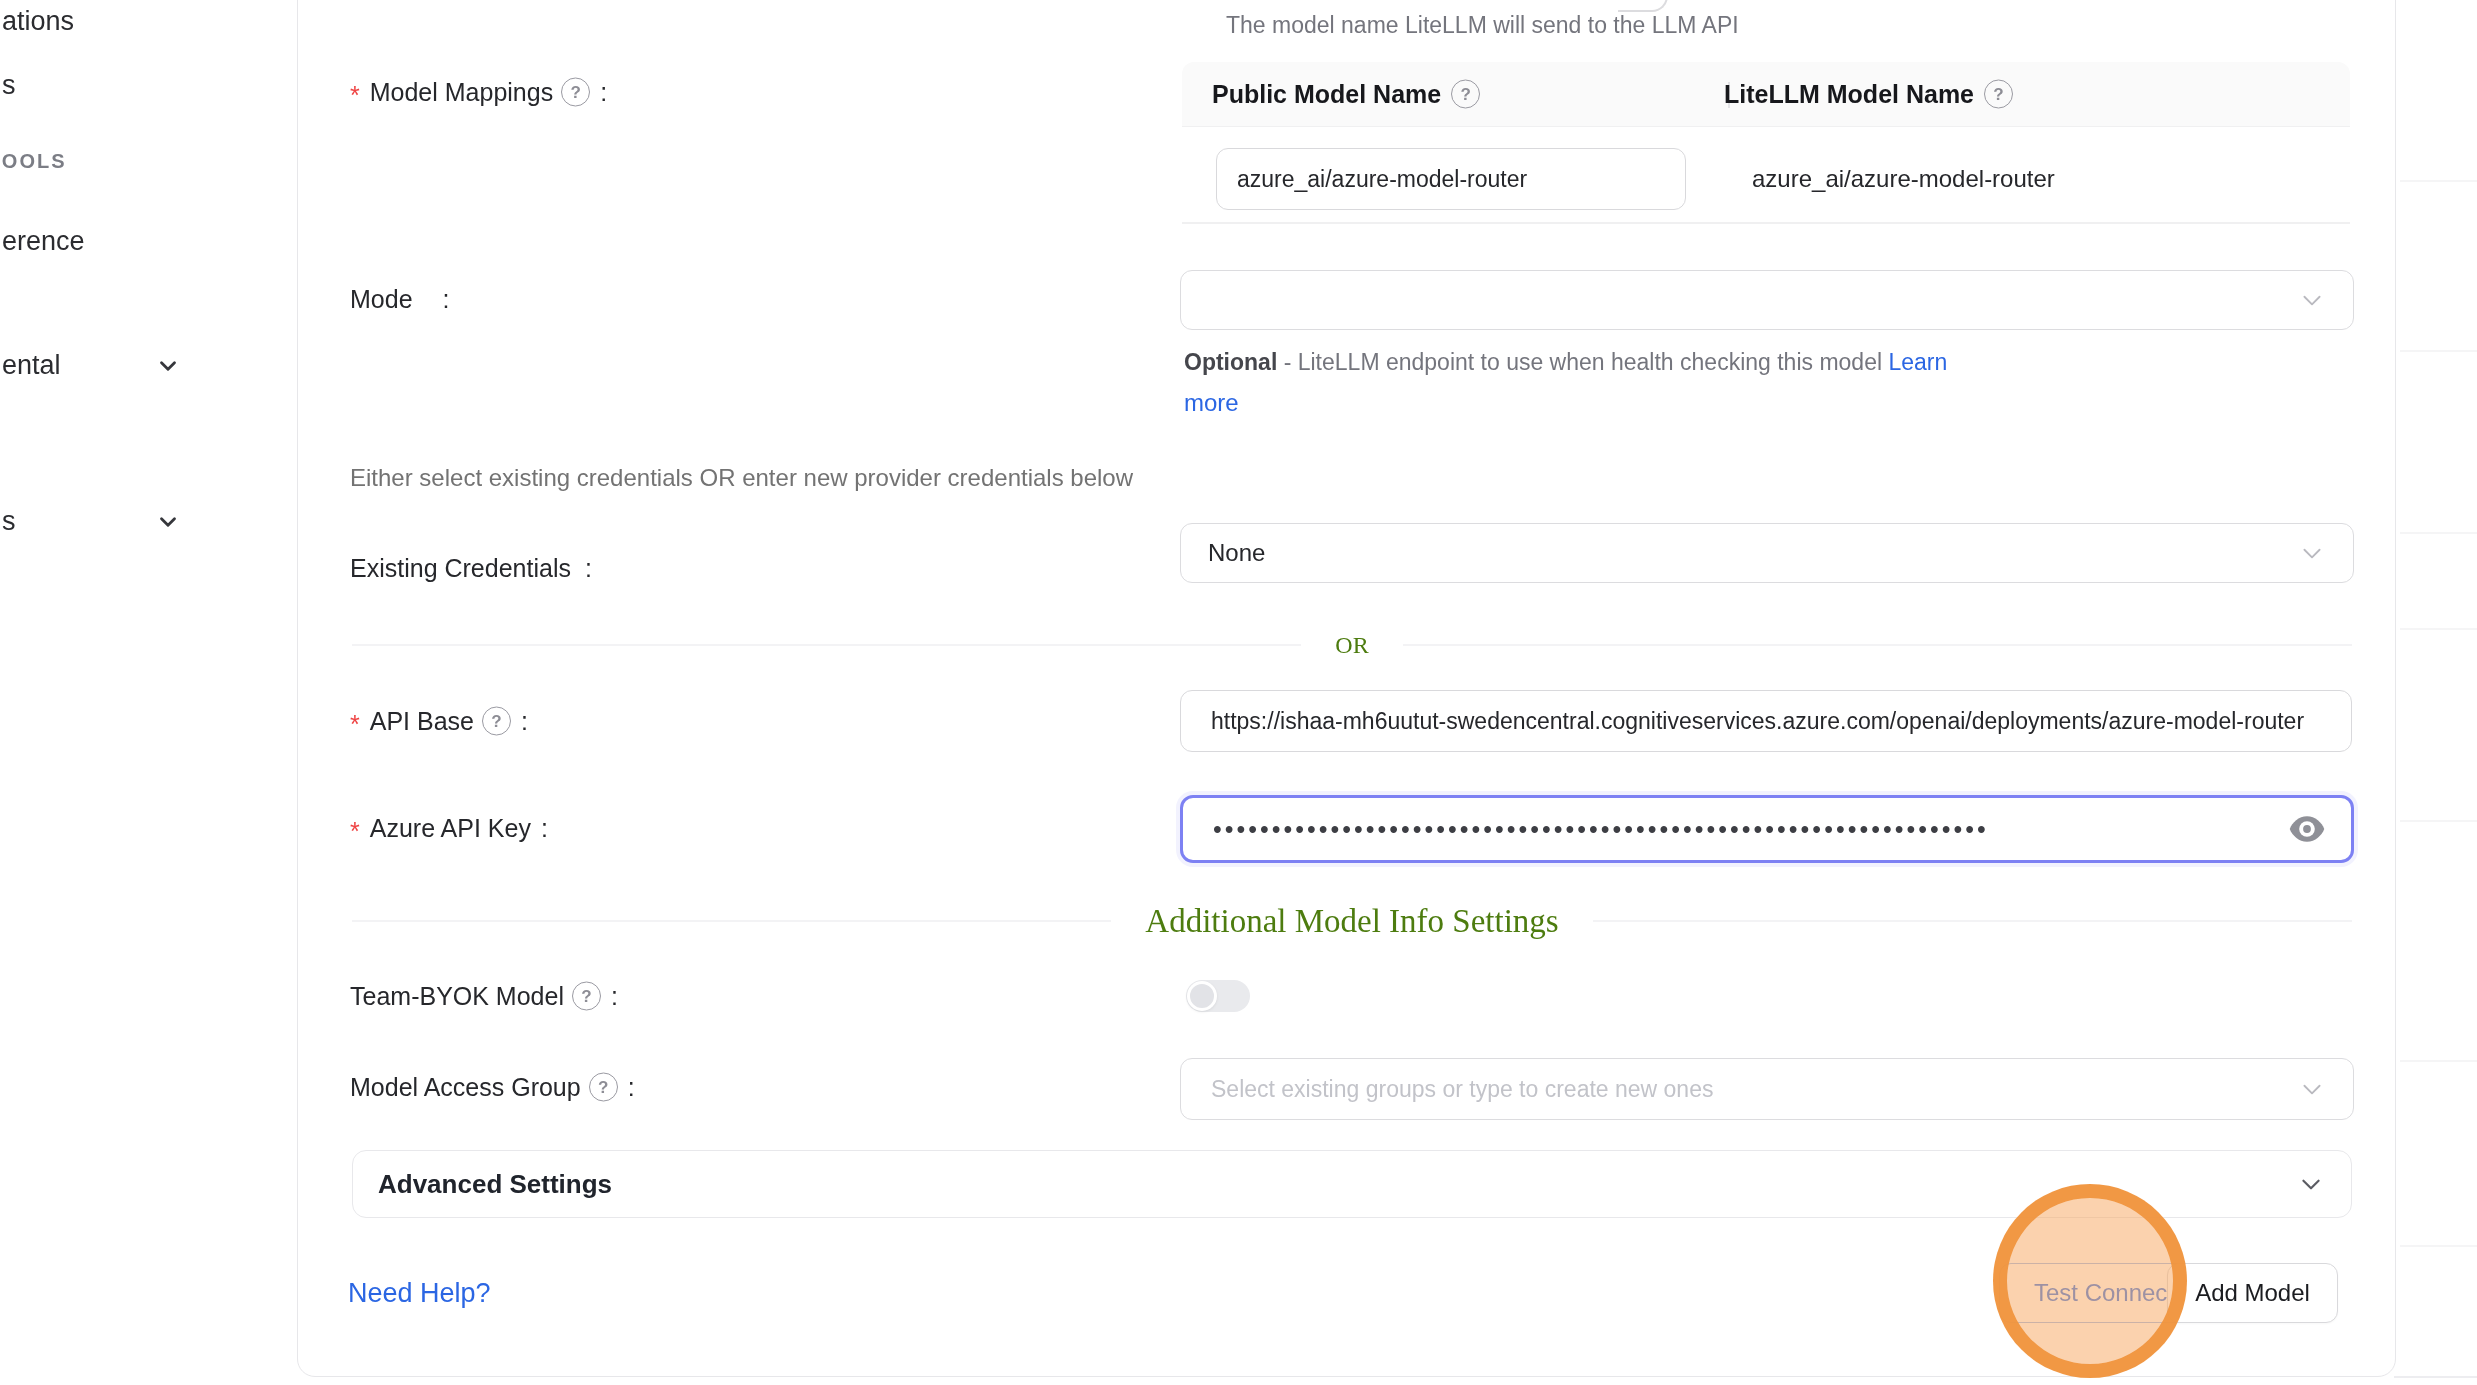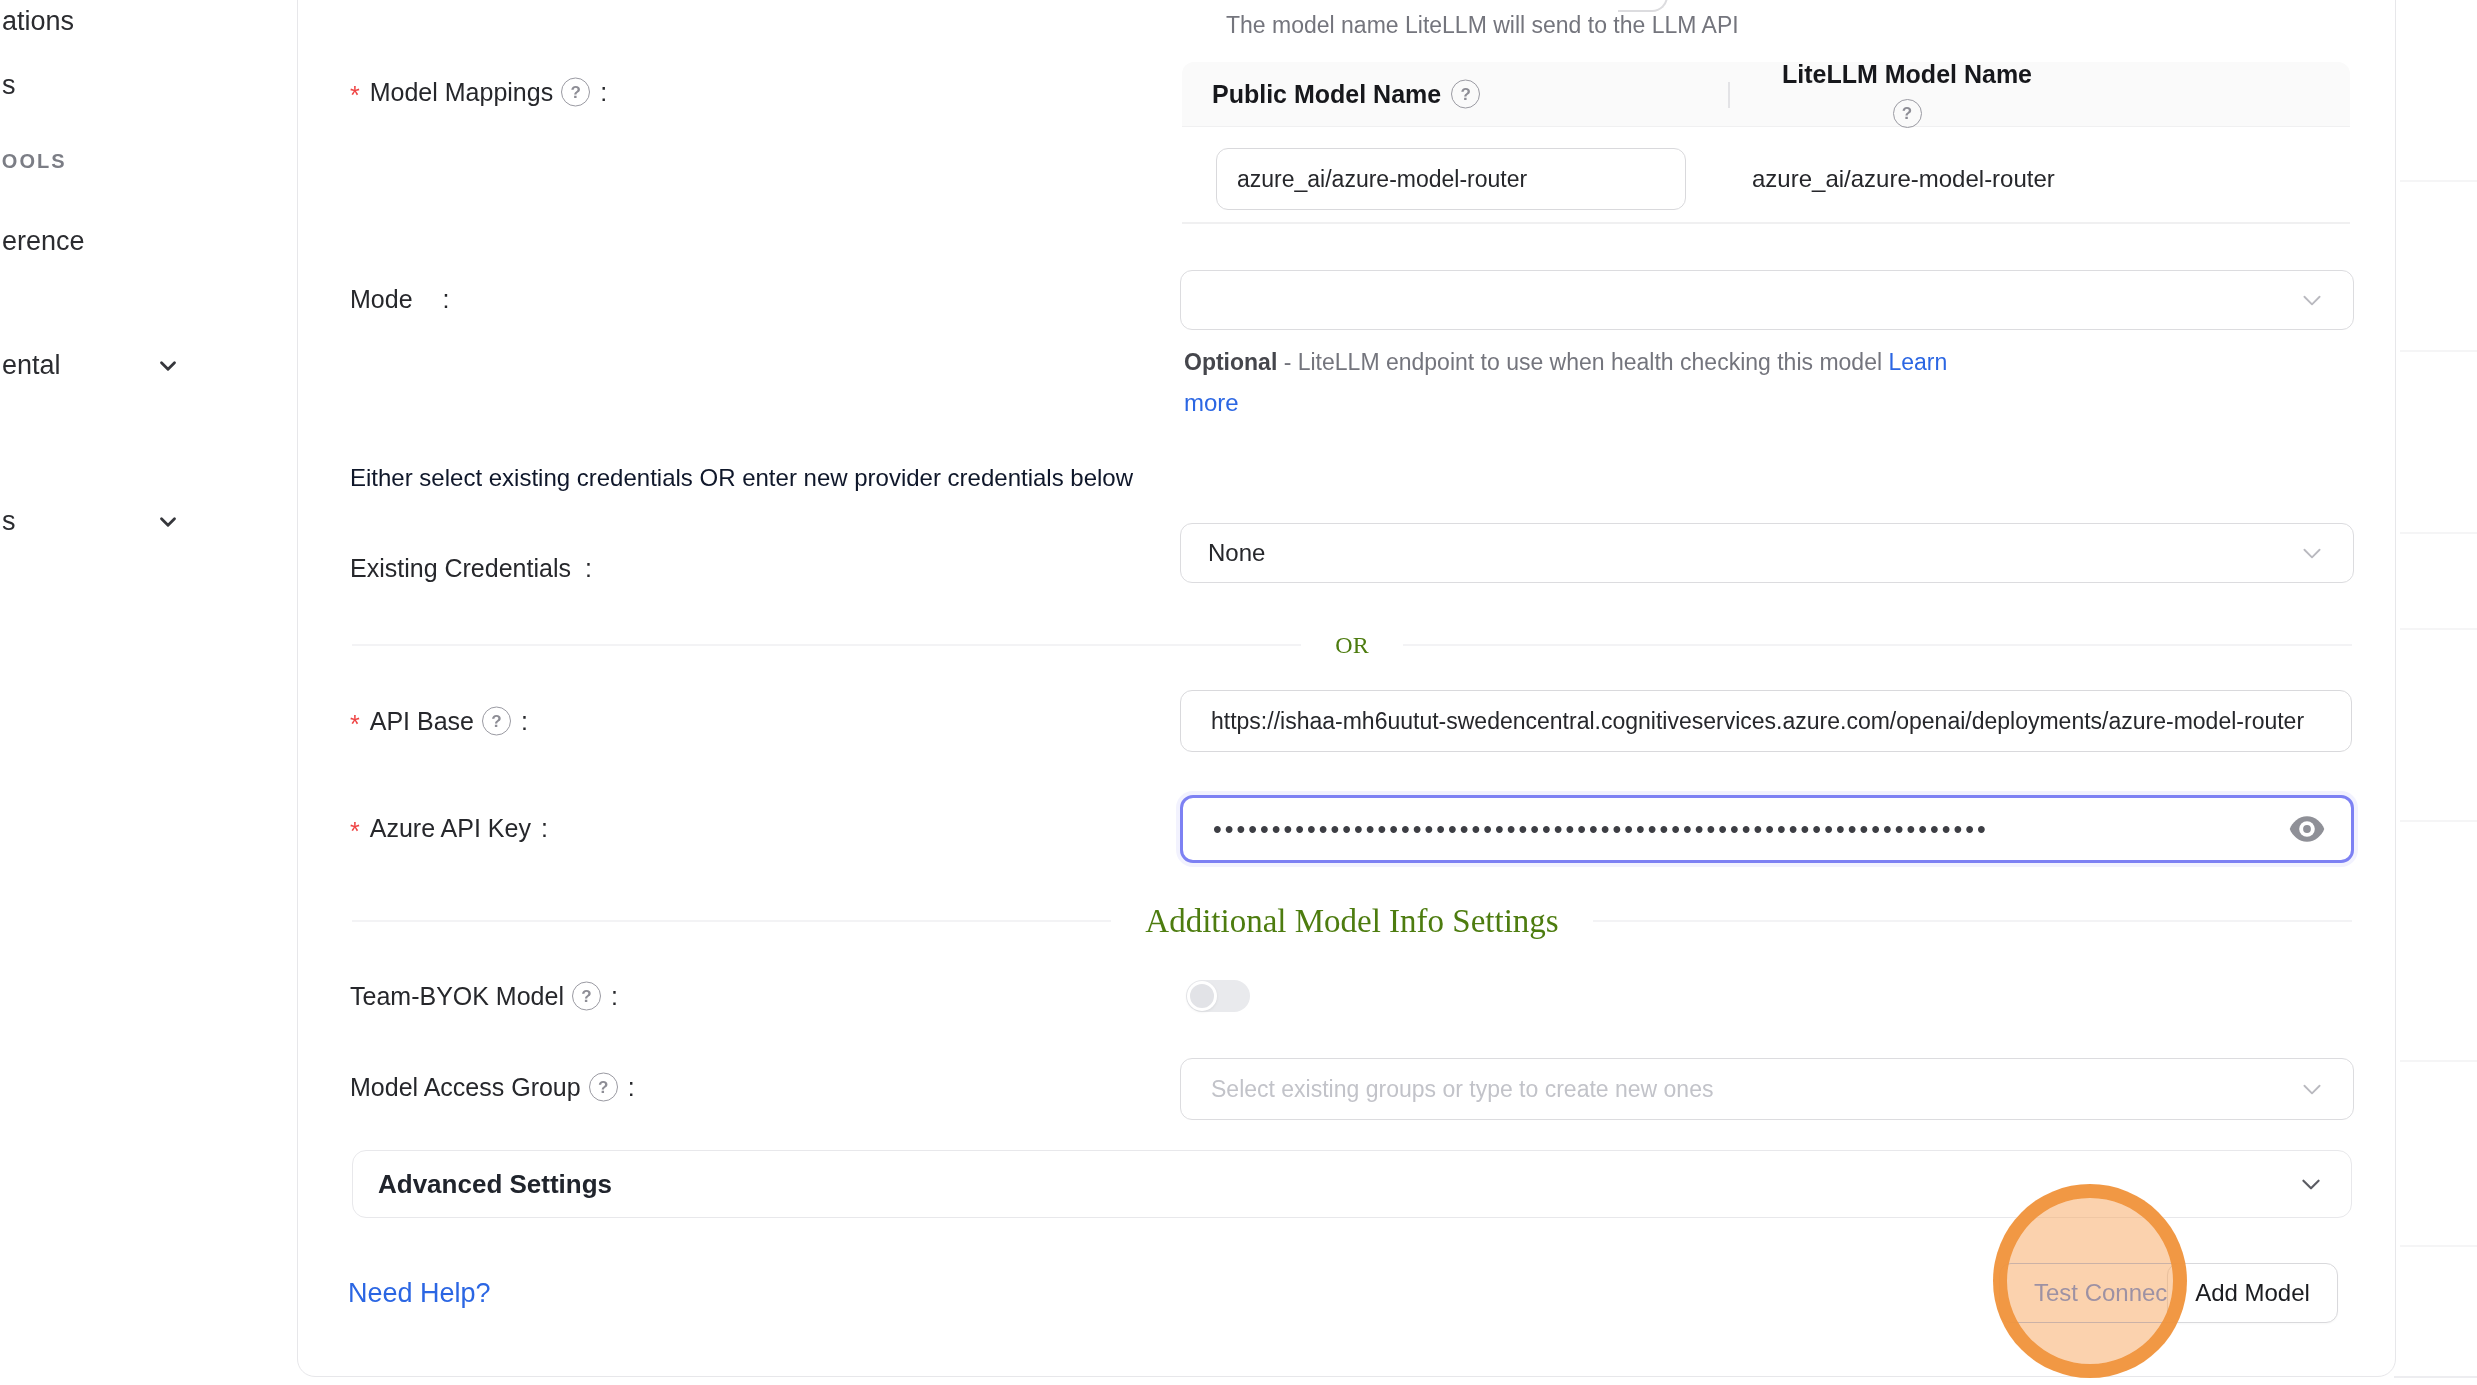--- a/index.html
+++ b/index.html
@@ -23,21 +23,21 @@
     border-right:2px solid #dcdcdf;border-bottom:2px solid #dcdcdf;border-bottom-right-radius:16px;}
   
   .flabel{position:absolute;left:350px;display:flex;align-items:center;gap:8px;
     font-size:25px;color:#26272b;transform:translateY(-50%);white-space:nowrap;}
   .req{color:#ef4444;font-size:25px;margin-right:2px;transform:translateY(3px);}
   .colon{margin-left:2px;color:#26272b;}
   .qicon{width:27px;height:27px;border:1.8px solid #9a9aa2;border-radius:50%;
     display:inline-flex;align-items:center;justify-content:center;
     font-size:17px;color:#8d8d95;font-weight:700;flex:0 0 auto;}
   .helper{position:absolute;font-size:23px;color:#74757d;white-space:nowrap;}
-  .note{position:absolute;font-size:24px;color:#0f172a;white-space:nowrap;}
+  .note{position:absolute;font-size:24px;color:#737373;white-space:nowrap;}
   .select{position:absolute;left:1180px;width:1172px;background:#fff;
     border:1.6px solid #dcdcdf;border-radius:12px;display:flex;align-items:center;}
   .select .val{font-size:24px;color:#26272b;padding-left:27px;}
   .select .ph{font-size:23px;color:#c2c3c9;padding-left:30px;}
   .sel-chevron{position:absolute;right:28px;top:50%;transform:translateY(-50%);width:26px;height:26px;}
   .tinput{position:absolute;left:1180px;width:1172px;background:#fff;
     border:1.6px solid #d9d9dc;border-radius:12px;box-sizing:border-box;
     font-size:23px;color:#26272b;padding:0 34px 0 30px;outline:none;
     font-family:"Liberation Sans","DejaVu Sans",sans-serif;white-space:nowrap;overflow:hidden;text-overflow:clip;}
   .divider{position:absolute;left:352px;width:2000px;display:flex;align-items:center;transform:translateY(-50%);}
@@ -130,21 +130,21 @@
 
   <div class="map-table">
     <div class="map-head"></div>
     <div class="map-col-div"></div>
     <div class="map-h" style="left:30px;">
       <span>Public Model Name</span>
       <span class="qicon">
           <span>?</span>
         </span>
     </div>
-    <div class="map-h" style="left:600px;flex-direction:column;">
+    <div class="map-h" style="left:542px;">
       <span>LiteLLM Model Name</span>
       <span class="qicon">
           <span>?</span>
         </span>
     </div>
     <input class="map-input" readonly="" value="azure_ai/azure-model-router" style="">
     <div class="map-val">azure_ai/azure-model-router</div>
     <div class="map-bottom"></div>
   </div>
 

